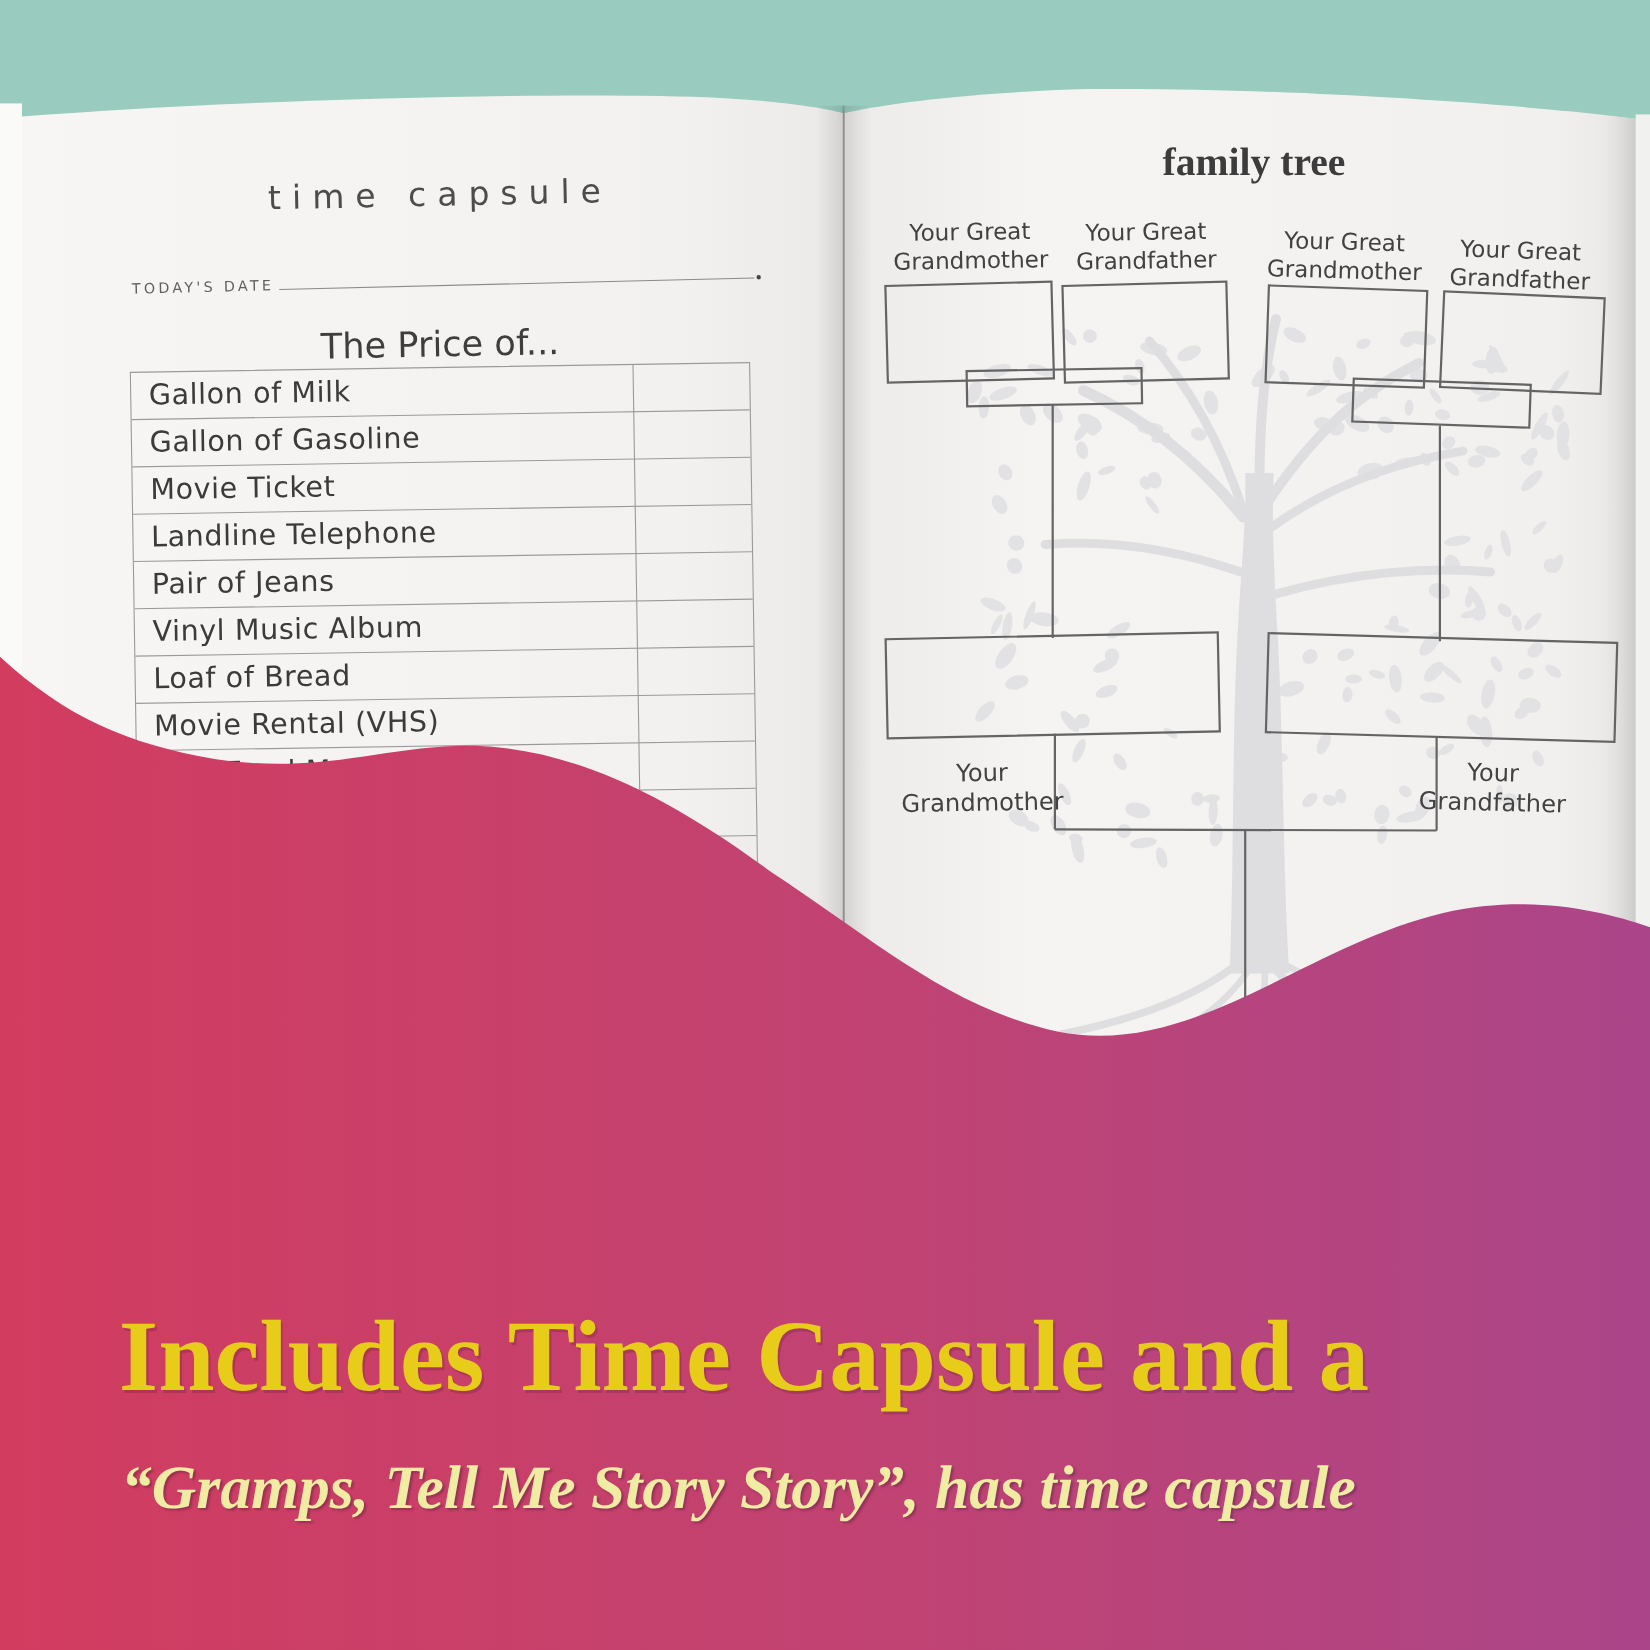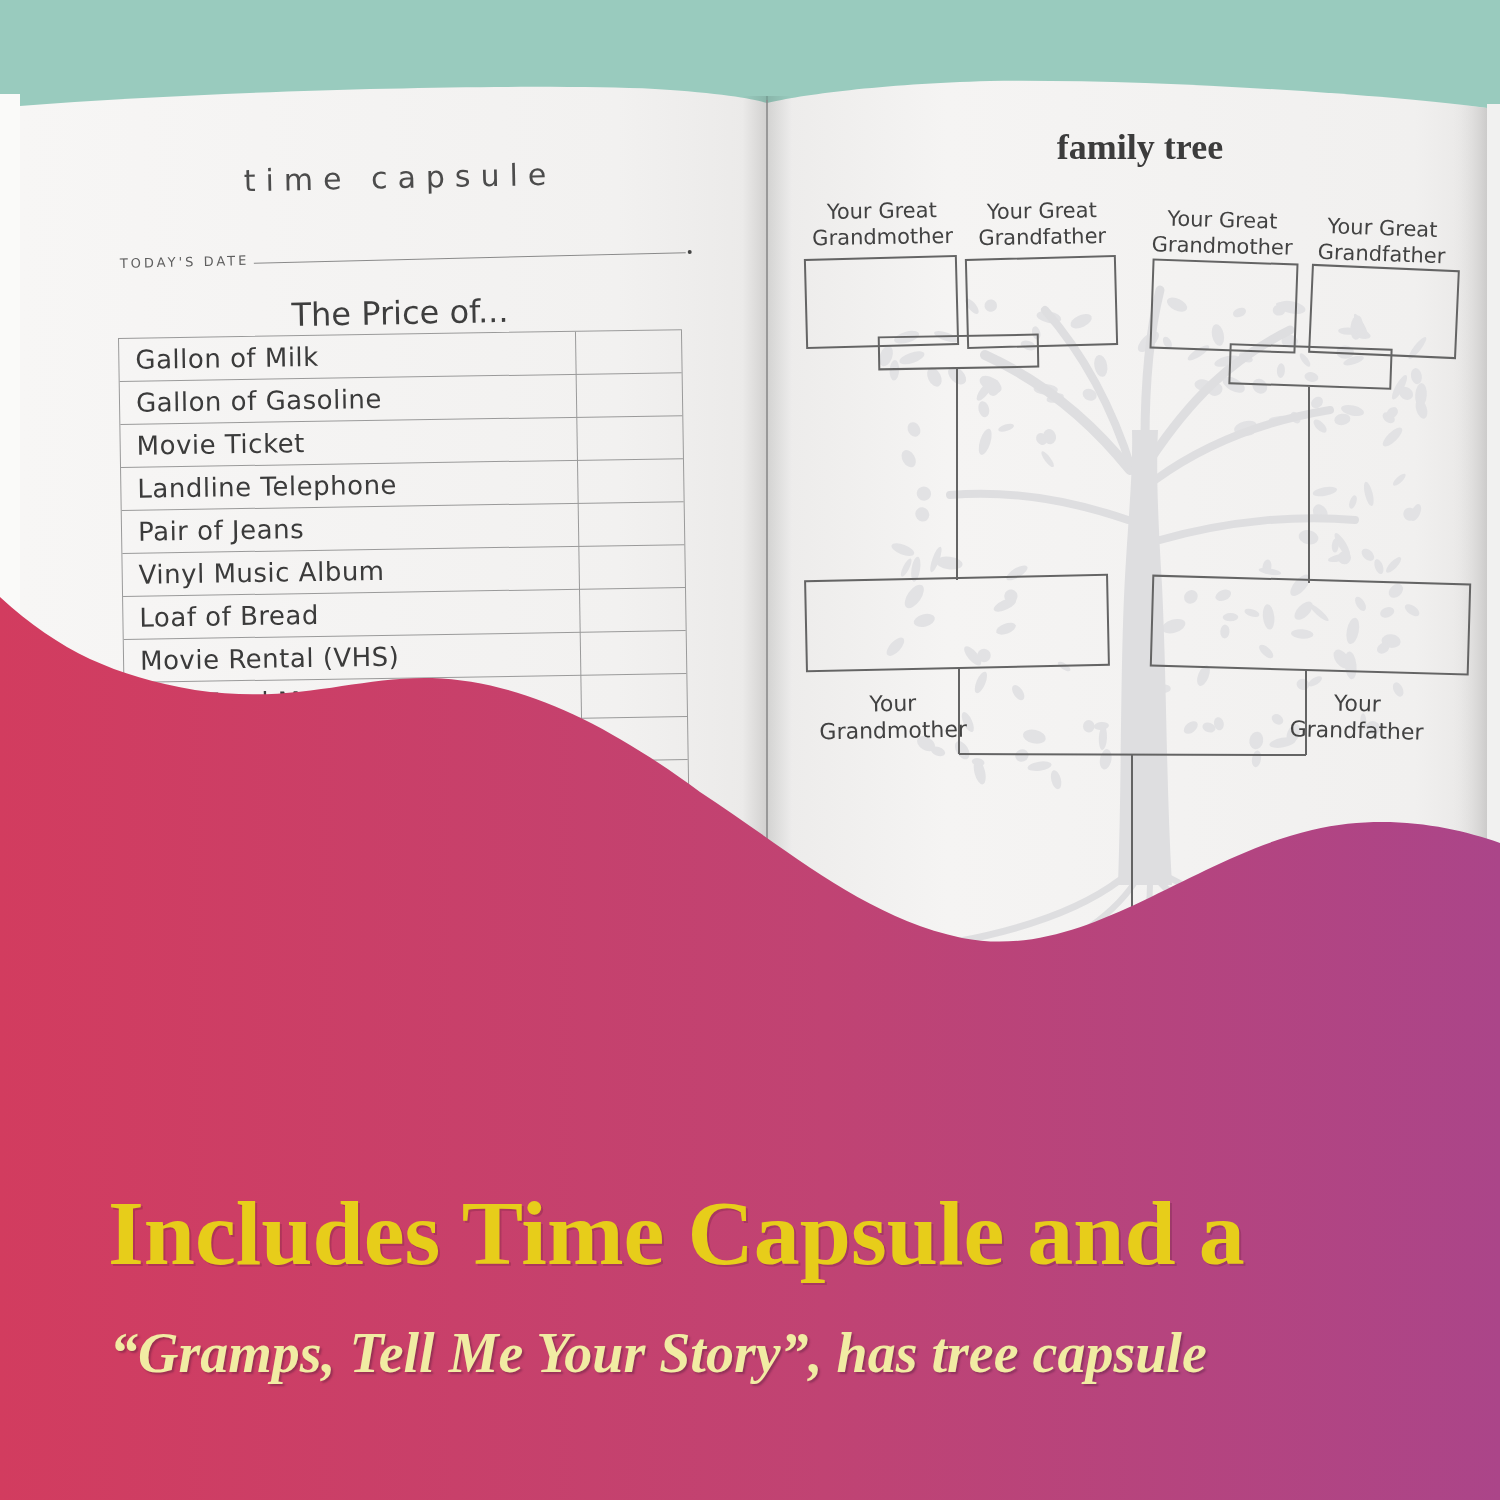--- a/index.html
+++ b/index.html
@@ -368,20 +368,20 @@
              C 1385,813 1452,826 1500,843
              L 1500,1500 L 0,1500 Z" fill="url(#waveG)"></path>
   </svg>
 
   <div class="bannertext">
     <div class="headline">
       <div>Includes Time Capsule and a</div>
       
     </div>
     <div class="para">
-      <div class="pl0">“Gramps, Tell Me Your Story”, has tree capsule</div>
+      <div class="pl0">“Gramps, Tell Me Story Story”, has time capsule</div>
       
       
       
     </div>
   </div>
 
 </div>
 
 </body></html>

